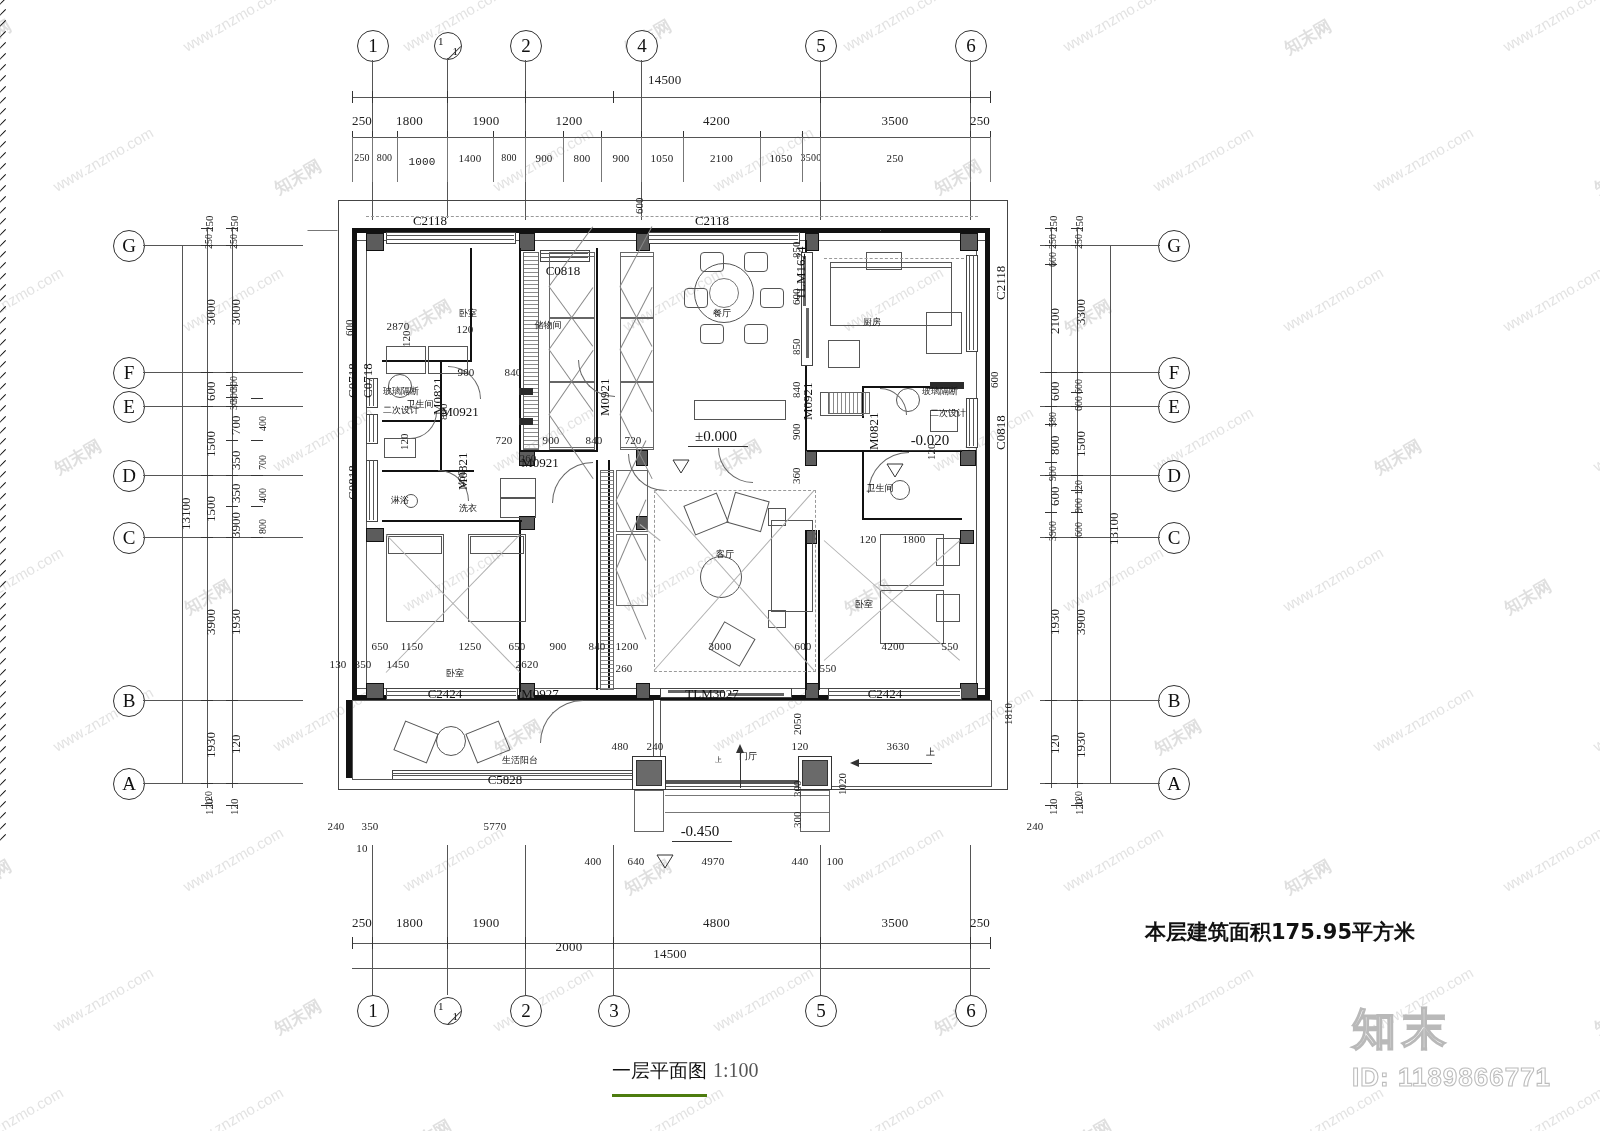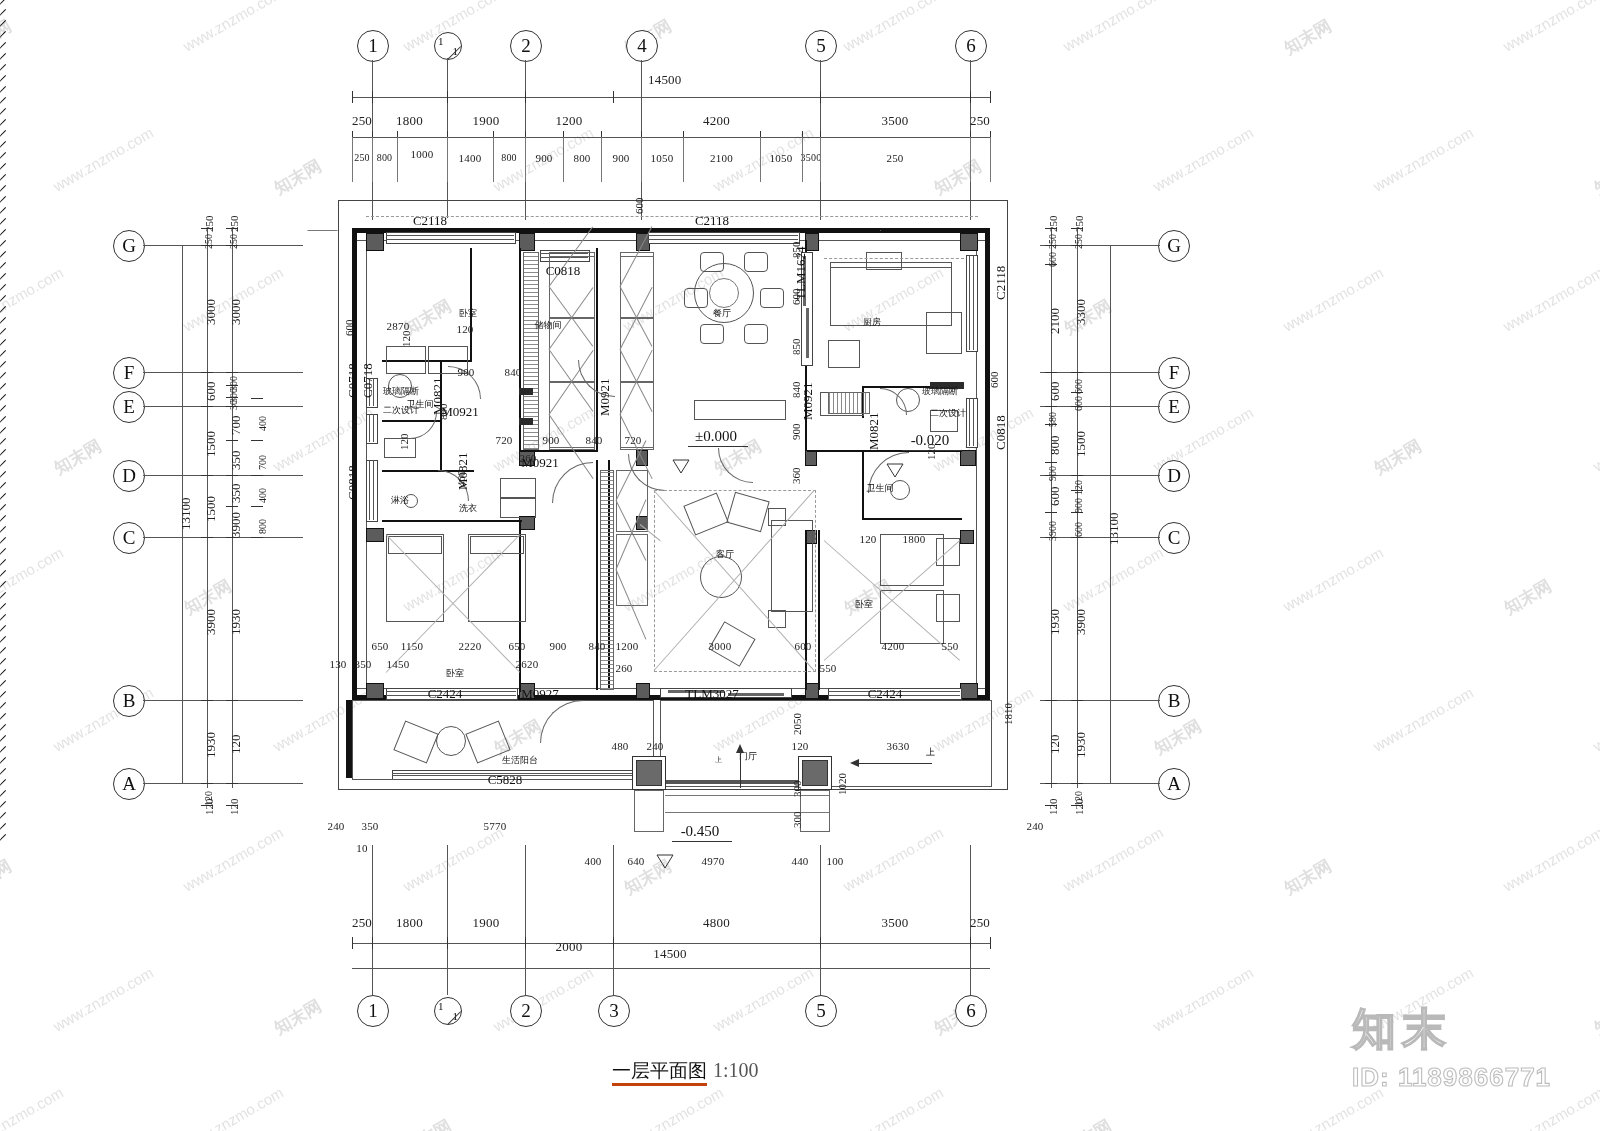--- a/index.html
+++ b/index.html
@@ -43,21 +43,21 @@
   
   .lvl{position:absolute;font-family:"Liberation Serif",serif;font-size:15px;color:#111;white-space:nowrap;}
 
   
   #area-note{position:absolute;left:1145px;top:918px;font-family:"DejaVu Sans",sans-serif;
              font-size:21px;font-weight:700;color:#111;white-space:nowrap;}
 
   
   #title{position:absolute;left:612px;top:1058px;font-family:"DejaVu Sans",sans-serif;
          font-size:19px;color:#111;white-space:nowrap;}
-  #title .u{border-bottom:3px solid #c2410c;padding-bottom:2px;}
+  #title .u{border-bottom:3px solid #4d7c0f;padding-bottom:13px;}
   #title .sc{font-family:"Liberation Serif",serif;font-size:20px;color:#555;}
 
   
   .wm{position:absolute;color:rgba(150,150,150,.28);font-family:"Liberation Sans",sans-serif;
       font-size:15px;white-space:nowrap;transform:rotate(-30deg);transform-origin:left top;
       pointer-events:none;user-select:none;}
   .wmcn{position:absolute;color:rgba(150,150,150,.30);font-family:"DejaVu Sans",sans-serif;
       font-size:17px;white-space:nowrap;transform:rotate(-30deg);transform-origin:left top;
       pointer-events:none;user-select:none;font-weight:700;}
   #brand{position:absolute;left:1352px;top:1000px;font-family:"DejaVu Sans",sans-serif;
@@ -220,21 +220,21 @@
       <div class="ln v" style="left:802px;top:131px;height:12px;width:1px;background:#333;"></div>
       <div style="left:798px;top:132px;width:9px;height:11px;background:transparent;border-left:1.6px solid #111;transform:rotate(45deg);"></div>
       <div class="ln v" style="left:820px;top:131px;height:12px;width:1px;background:#333;"></div>
       <div style="left:816px;top:132px;width:9px;height:11px;background:transparent;border-left:1.6px solid #111;transform:rotate(45deg);"></div>
       <div class="ln v" style="left:970px;top:131px;height:12px;width:1px;background:#333;"></div>
       <div style="left:966px;top:132px;width:9px;height:11px;background:transparent;border-left:1.6px solid #111;transform:rotate(45deg);"></div>
       <div class="ln v" style="left:990px;top:131px;height:12px;width:1px;background:#333;"></div>
       <div style="left:986px;top:132px;width:9px;height:11px;background:transparent;border-left:1.6px solid #111;transform:rotate(45deg);"></div>
       <div class="dim xs" style="left: 362px; top: 152px; transform: translateX(-50%);">250</div>
       <div class="dim xs" style="left: 384.5px; top: 152px; transform: translateX(-50%);">800</div>
-      <div class="dim sm" style="left: 422px; top: 148px; transform: translateX(-50%);">1000</div>
+      <div class="dim sm" style="left: 422px; top: 156px; transform: translateX(-50%); font-family: Liberation Mono, monospace;">1000</div>
       <div class="dim sm" style="left: 470px; top: 152px; transform: translateX(-50%);">1400</div>
       <div class="dim xs" style="left: 509px; top: 152px; transform: translateX(-50%);">800</div>
       <div class="dim sm" style="left: 544px; top: 152px; transform: translateX(-50%);">900</div>
       <div class="dim sm" style="left: 582px; top: 152px; transform: translateX(-50%);">800</div>
       <div class="dim sm" style="left: 621px; top: 152px; transform: translateX(-50%);">900</div>
       <div class="dim sm" style="left: 662px; top: 152px; transform: translateX(-50%);">1050</div>
       <div class="dim sm" style="left: 721.5px; top: 152px; transform: translateX(-50%);">2100</div>
       <div class="dim sm" style="left: 781px; top: 152px; transform: translateX(-50%);">1050</div>
       <div class="dim xs" style="left: 811px; top: 152px; transform: translateX(-50%);">3500</div>
       <div class="dim sm" style="left: 895px; top: 152px; transform: translateX(-50%);">250</div>
@@ -782,21 +782,21 @@
       <div class="vdim sm" style="left: 790px; top: 355px;">850</div>
       <div class="vdim sm" style="left: 790px; top: 398px;">840</div>
       <div class="vdim sm" style="left: 790px; top: 440px;">900</div>
       <div class="vdim sm" style="left: 790px; top: 484px;">360</div>
       <div class="dim sm" style="left: 868px; top: 533px; transform: translateX(-50%);">120</div>
       <div class="dim sm" style="left: 914px; top: 533px; transform: translateX(-50%);">1800</div>
       <div class="vdim sm" style="left: 925px; top: 460px;">120</div>
       <div class="vdim sm" style="left: 988px; top: 388px;">600</div>
       <div class="dim sm" style="left: 380px; top: 640px; transform: translateX(-50%);">650</div>
       <div class="dim sm" style="left: 412px; top: 640px; transform: translateX(-50%);">1150</div>
-      <div class="dim sm" style="left: 470px; top: 640px; transform: translateX(-50%);">2220</div>
+      <div class="dim sm" style="left: 470px; top: 640px; transform: translateX(-50%);">1250</div>
       <div class="dim sm" style="left: 517px; top: 640px; transform: translateX(-50%);">650</div>
       <div class="dim sm" style="left: 558px; top: 640px; transform: translateX(-50%);">900</div>
       <div class="dim sm" style="left: 597px; top: 640px; transform: translateX(-50%);">840</div>
       <div class="dim sm" style="left: 627px; top: 640px; transform: translateX(-50%);">1200</div>
       <div class="dim sm" style="left: 338px; top: 658px; transform: translateX(-50%);">130</div>
       <div class="dim sm" style="left: 363px; top: 658px; transform: translateX(-50%);">350</div>
       <div class="dim sm" style="left: 398px; top: 658px; transform: translateX(-50%);">1450</div>
       <div class="dim sm" style="left: 527px; top: 658px; transform: translateX(-50%);">2620</div>
       <div class="dim sm" style="left: 624px; top: 662px; transform: translateX(-50%);">260</div>
       <div class="dim sm" style="left: 720px; top: 640px; transform: translateX(-50%);">3000</div>
@@ -824,20 +824,21 @@
       <div class="dim sm" style="left: 835px; top: 855px; transform: translateX(-50%);">100</div>
       <div class="dim sm" style="left: 1035px; top: 820px; transform: translateX(-50%);">240</div>
       <div style="position: absolute; left: 740px; top: 748px; width: 1px; height: 40px; background: rgb(51, 51, 51);"></div>
       <div style="position: absolute; left: 736px; top: 744px; width: 0px; height: 0px; border-left: 4px solid transparent; border-right: 4px solid transparent; border-bottom: 9px solid rgb(51, 51, 51);"></div>
       <div style="position: absolute; left: 852px; top: 763px; width: 80px; height: 1px; background: rgb(51, 51, 51);"></div>
       <div style="position: absolute; left: 850px; top: 759px; width: 0px; height: 0px; border-top: 4px solid transparent; border-bottom: 4px solid transparent; border-right: 9px solid rgb(51, 51, 51);"></div>
       <div class="cn cn9" style="position: absolute; left: 926px; top: 746px;">上</div>
       <div class="cn cn7" style="position: absolute; left: 715px; top: 755px;">上</div>
     </div>
 
+  <div id="area-note">本层建筑面积175.95平方米</div>
 
   <div id="title">
     <span class="u">一层平面图</span>
     <span class="sc">1:100</span>
   </div>
 
   <div id="brand">知末</div>
   <div id="brand-id">ID: 1189866771</div>
 
 </div>

